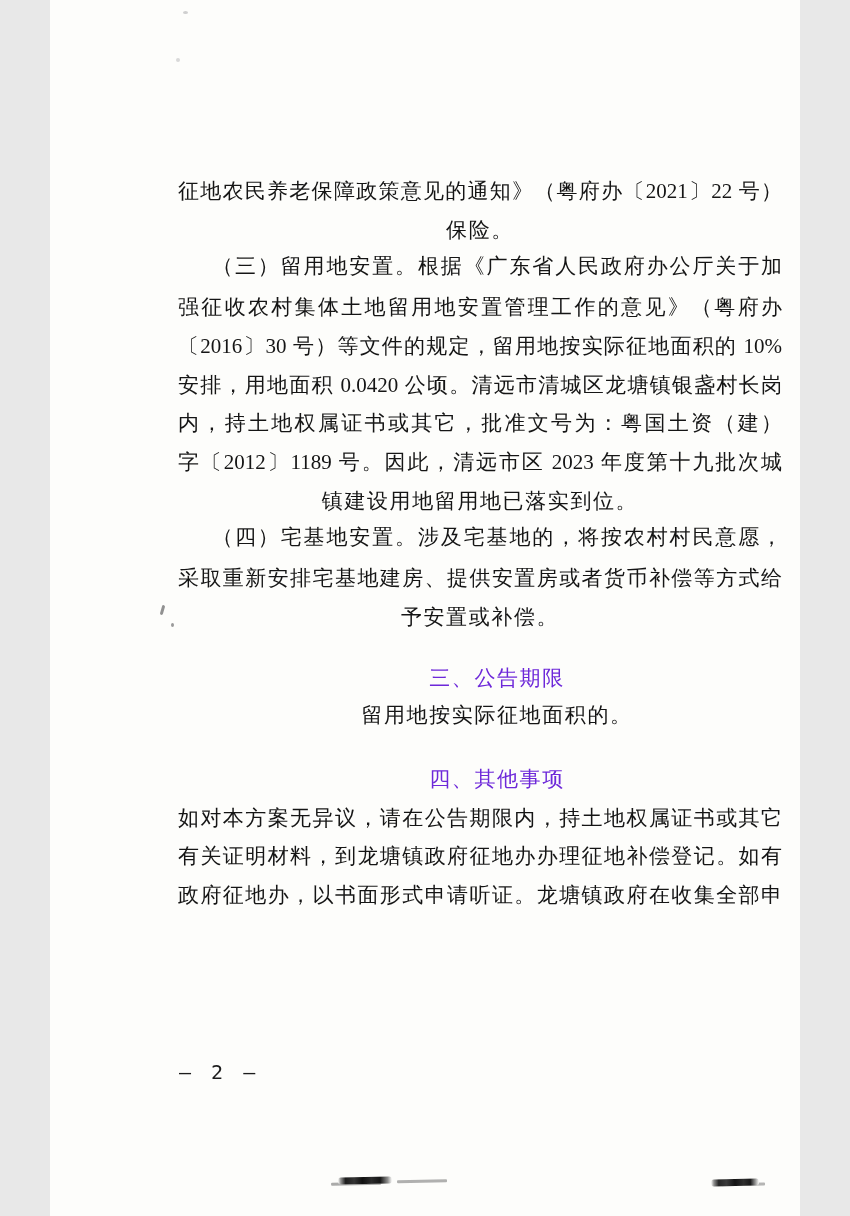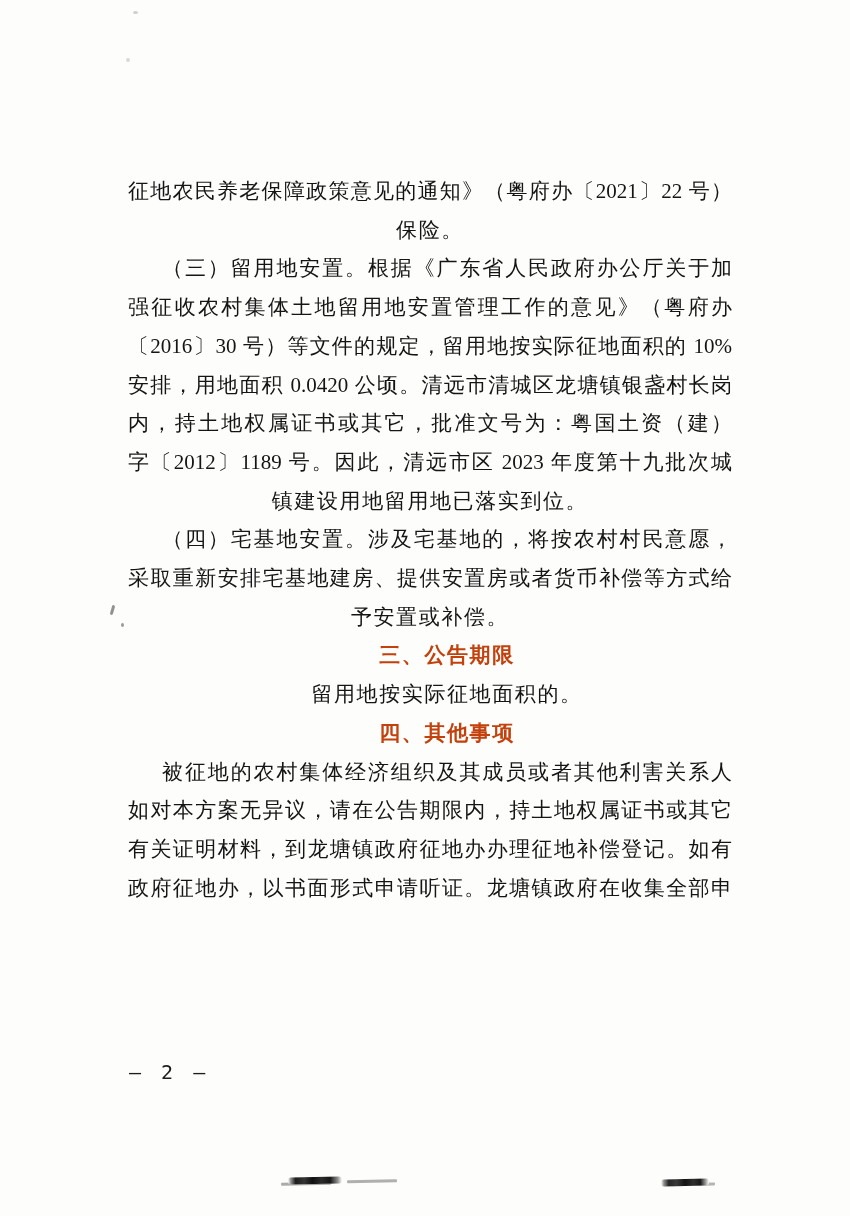--- a/index.html
+++ b/index.html
@@ -1,18 +1,18 @@
 <!DOCTYPE html>
 <html><head>
 <meta charset="utf-8">
 <style>
   html,body { margin:0; padding:0; background:#e8e8e8; }
   .page {
     position:relative;
-    width:850px; height:1216px;
+    width:750px; height:1216px;
     margin:0 auto;
     background:#fdfdfb;
     overflow:hidden;
     font-family:"Liberation Serif","DejaVu Serif",serif;
   }
   .text-block {
     position:absolute;
     left:128px; top:172px;
     width:604px;
   }
@@ -23,25 +23,26 @@
     letter-spacing:1.6px;
     text-align:center;
   }
   .line.fill {
     letter-spacing:0;
     text-align:justify;
     text-align-last:justify;
     text-justify:distribute;
     text-justify:inter-character;
   }
-  .line.indent { padding-left:34px; }
+  .line.indent { padding-left:34px;font-family:Liberation Mono, monospace; }
   .line.bold {
     font-family:"Liberation Sans","DejaVu Sans",sans-serif;
-    font-weight:700;
-    color:#c2410c;
+    font-weight:400;
+    color:#6d28d9;
+    margin-top:23px;
   }
   .page-number {
     position:absolute;
     left:129px; top:1060px;
     font-size:20px;
     letter-spacing:4px;
     color:#1c1c1c;
     font-family:"DejaVu Sans Mono","Liberation Mono",monospace;
   }
   
@@ -98,21 +99,20 @@
       <div class="line fill">安排，用地面积 0.0420 公顷。清远市清城区龙塘镇银盏村长岗</div>
       <div class="line fill">内，持土地权属证书或其它，批准文号为：粤国土资（建）</div>
       <div class="line fill">字〔2012〕1189 号。因此，清远市区 2023 年度第十九批次城</div>
       <div class="line">镇建设用地留用地已落实到位。</div>
       <div class="line fill indent">（四）宅基地安置。涉及宅基地的，将按农村村民意愿，</div>
       <div class="line fill">采取重新安排宅基地建房、提供安置房或者货币补偿等方式给</div>
       <div class="line">予安置或补偿。</div>
       <div class="line indent bold">三、公告期限</div>
       <div class="line indent">留用地按实际征地面积的。</div>
       <div class="line indent bold">四、其他事项</div>
-      <div class="line fill indent">被征地的农村集体经济组织及其成员或者其他利害关系人</div>
       <div class="line fill">如对本方案无异议，请在公告期限内，持土地权属证书或其它</div>
       <div class="line fill">有关证明材料，到龙塘镇政府征地办办理征地补偿登记。如有</div>
       <div class="line fill">政府征地办，以书面形式申请听证。龙塘镇政府在收集全部申</div>
     </div>
 
   <div class="artifact mark-tick"></div>
   <div class="artifact mark-dot"></div>
 
   <div class="page-number">– 2 –</div>
 

